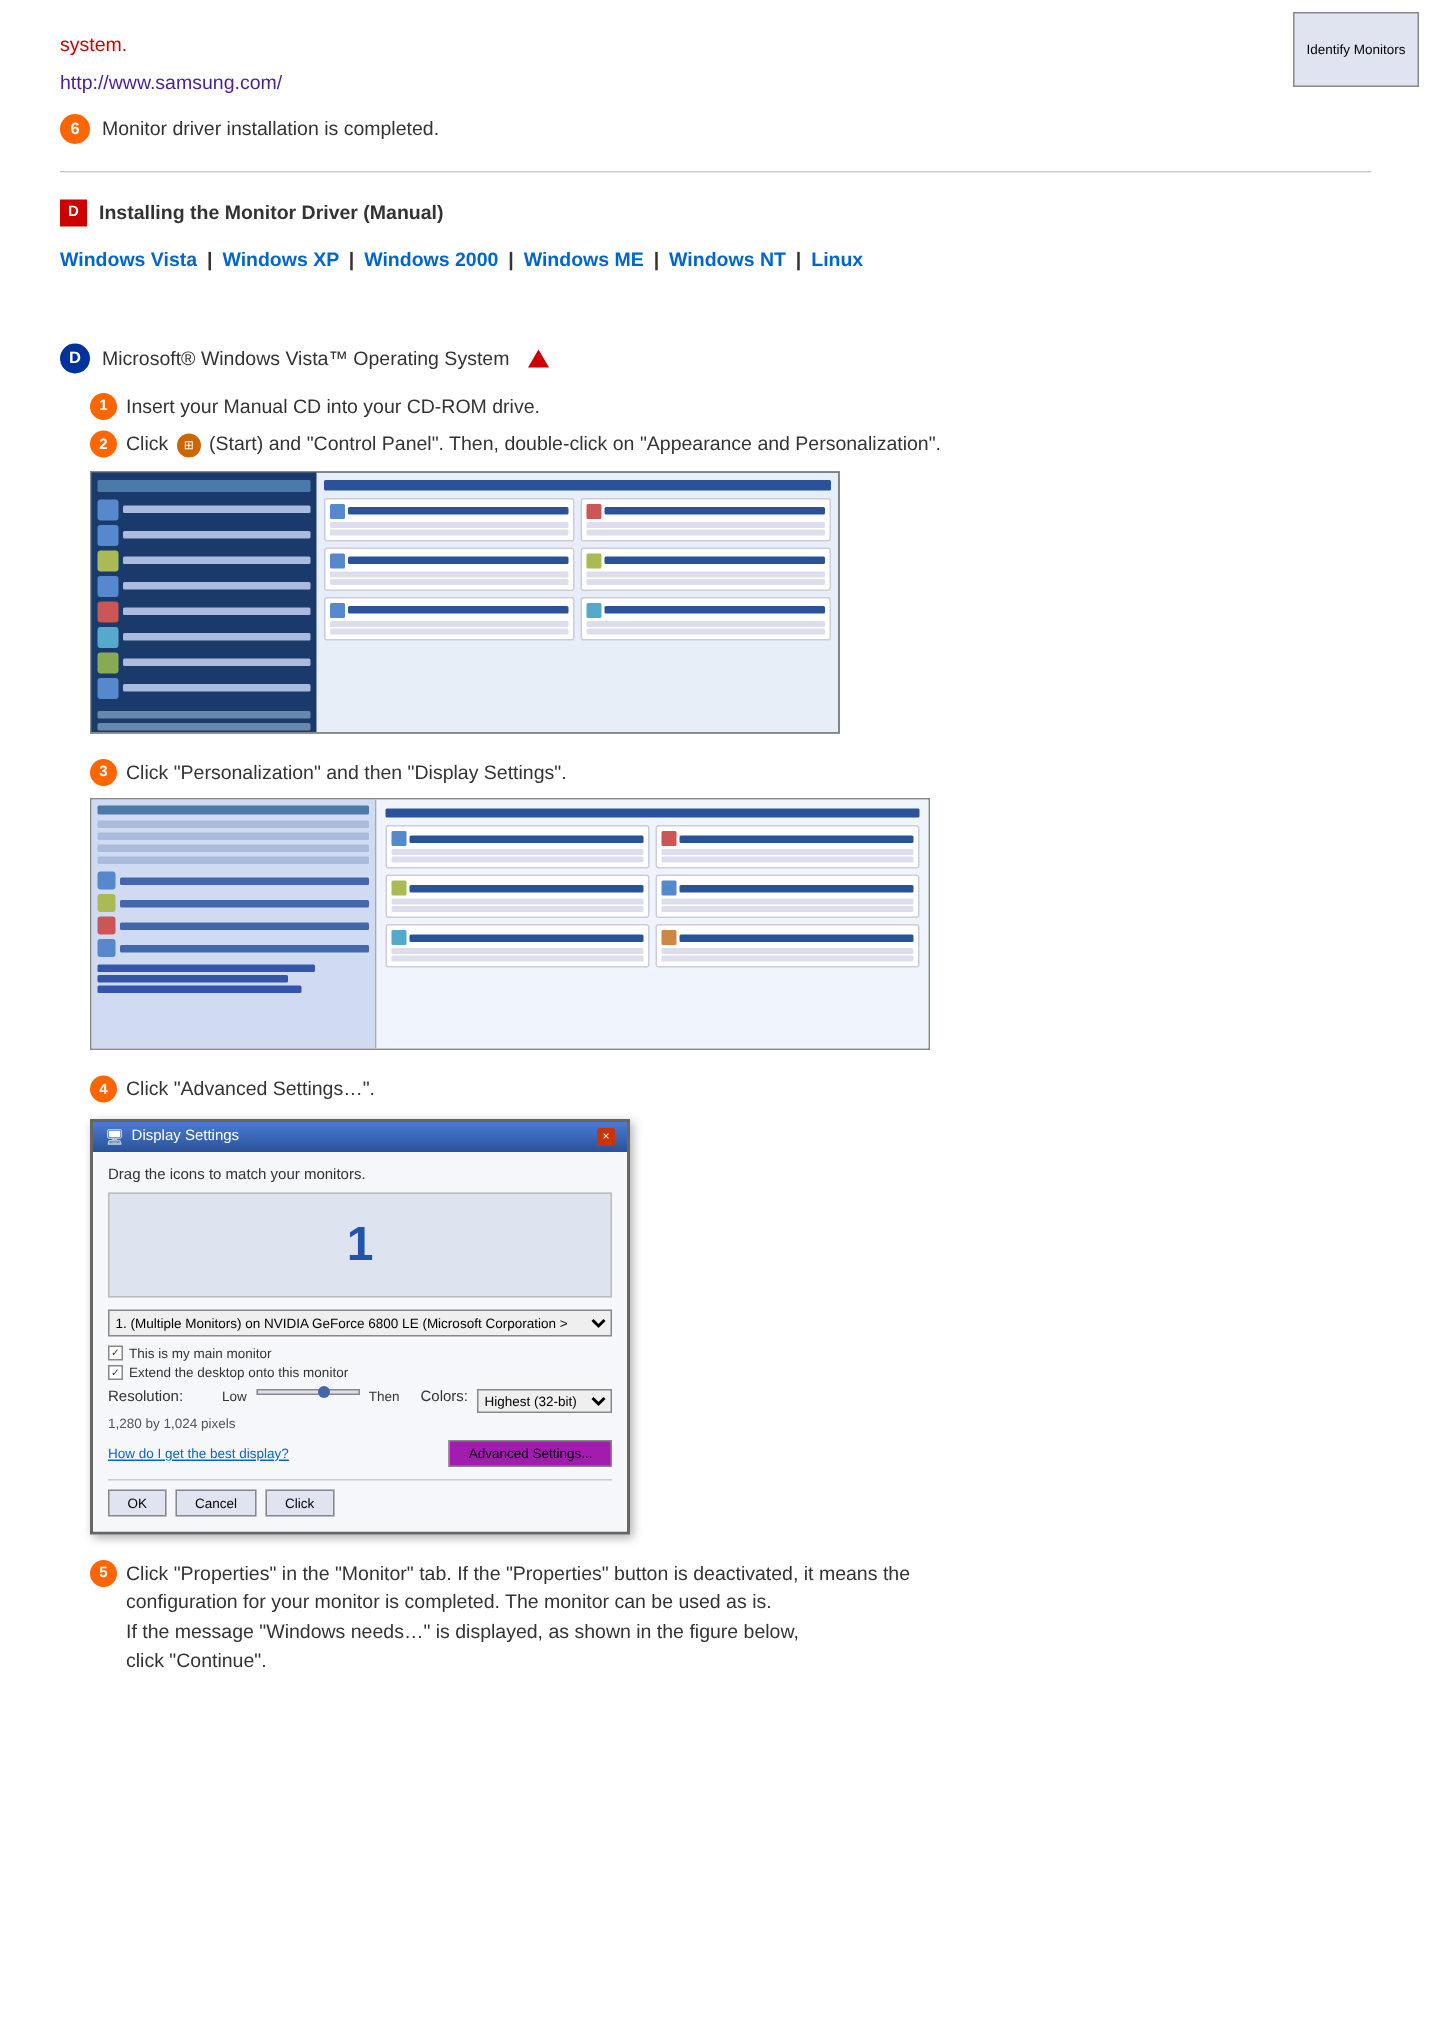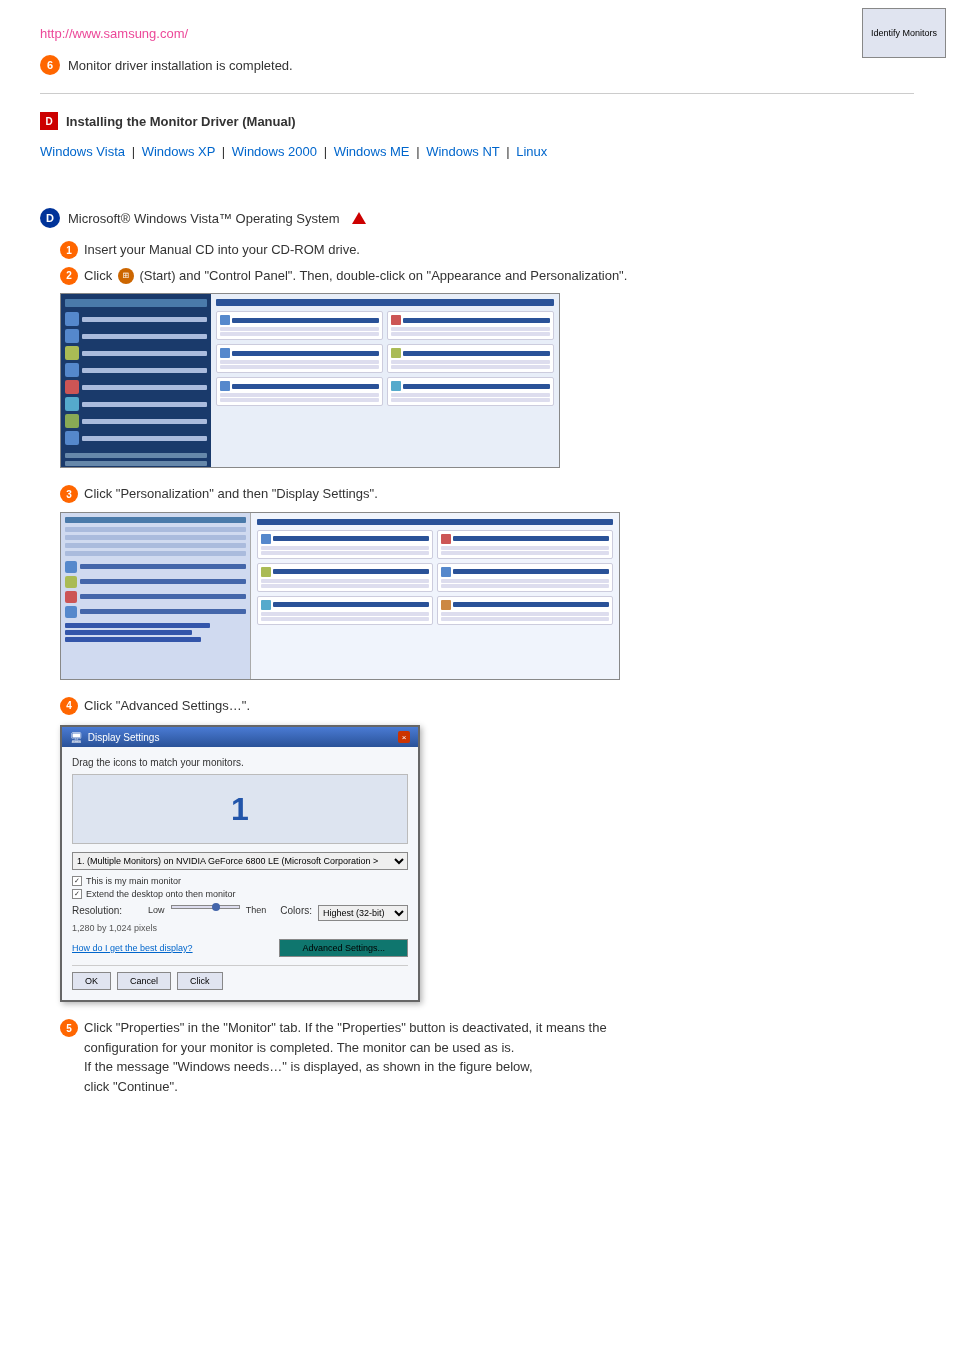--- a/index.html
+++ b/index.html
@@ -12,38 +12,39 @@
       min-height: 1351px;
       padding: 20px 40px;
     }
     .system-text {
       color: #cc0000;
       font-size: 13px;
       line-height: 1.6;
       margin-bottom: 4px;
     }
     .link-text {
-      color: #ec4899;
+      color: #4c1d95;
       text-decoration: none;
       font-size: 13px;
     }
     .section-divider {
       border: none;
       border-top: 1px solid #ccc;
       margin: 16px 0;
     }
     .installing-header {
       display: flex;
       align-items: center;
       gap: 8px;
       margin: 18px 0 14px 0;
     }
     .nav-links {
       margin: 10px 0 24px 0;
       font-size: 13px;
+      font-weight: bold;
     }
     .nav-links a {
       color: #0066cc;
       text-decoration: none;
     }
     .nav-links span {
       color: #333;
       margin: 0 3px;
     }
     .os-section {
@@ -132,23 +133,23 @@
       color: #555;
       margin-bottom: 6px;
     }
     .ds-link {
       color: #0066cc;
       font-size: 9px;
       text-decoration: underline;
     }
     .ds-advanced-btn {
       float: right;
-      background: #0f766e;
+      background: #a21caf;
       border: 1px solid #888;
-      padding: 3px 22px;
+      padding: 3px 12px;
       font-size: 9px;
       cursor: pointer;
     }
     .ds-btn-row {
       display: flex;
       justify-content: flex-start;
       gap: 6px;
       margin-top: 8px;
       padding-top: 6px;
       border-top: 1px solid #ccc;
@@ -215,20 +216,21 @@
       margin: 0 2px;
     }
   </style>
 </head>
 <body>
 
 
 
 
 <div>
+  <p class="system-text">system.</p>
 </div>
 <div style="margin: 6px 0 14px 0;">
   <a class="link-text">http://www.samsung.com/</a>
 </div>
 
 
 <div style="display: flex; align-items: center; gap: 8px; margin-bottom: 18px;">
   <span style="display:inline-flex;width:20px;height:20px;background:#ff6600;border-radius:50%;color:white;font-size:11px;font-weight:bold;align-items:center;justify-content:center;">6</span>
   <span>Monitor driver installation is completed.</span>
 </div>
@@ -503,21 +505,21 @@
               <option>1. (Multiple Monitors) on NVIDIA GeForce 6800 LE (Microsoft Corporation &gt;</option>
             </select>
           </div>
 
           <div class="checkbox-row">
             <div class="checkbox-mock">✓</div>
             <span>This is my main monitor</span>
           </div>
           <div class="checkbox-row">
             <div class="checkbox-mock">✓</div>
-            <span>Extend the desktop onto then monitor</span>
+            <span>Extend the desktop onto this monitor</span>
           </div>
 
           <div style="display:flex;align-items:flex-start;gap:6px;margin:6px 0 2px 0;">
             <span style="font-size:10px;min-width:70px;">Resolution:</span>
             <span style="font-size:9px;">Low</span>
             <div style="flex:1;height:4px;background:#dde;border:1px solid #888;position:relative;">
               <div style="position:absolute;left:60%;top:-3px;width:8px;height:8px;background:#4466aa;border-radius:50%;"></div>
             </div>
             <span style="font-size:9px;">Then</span>
 

